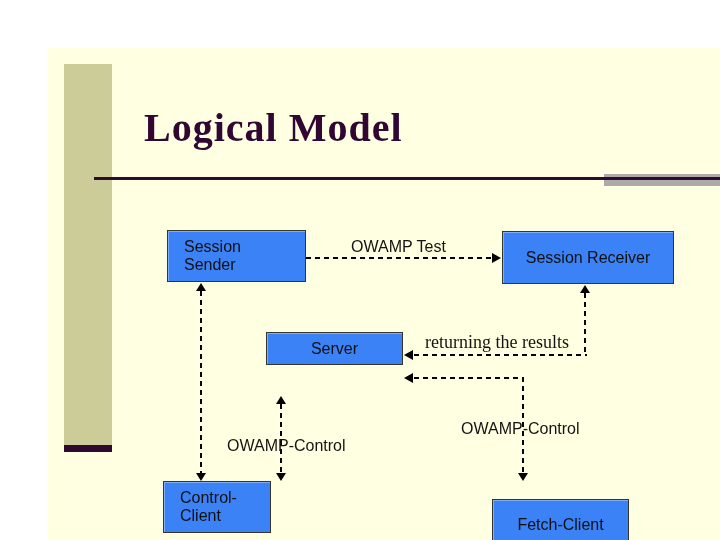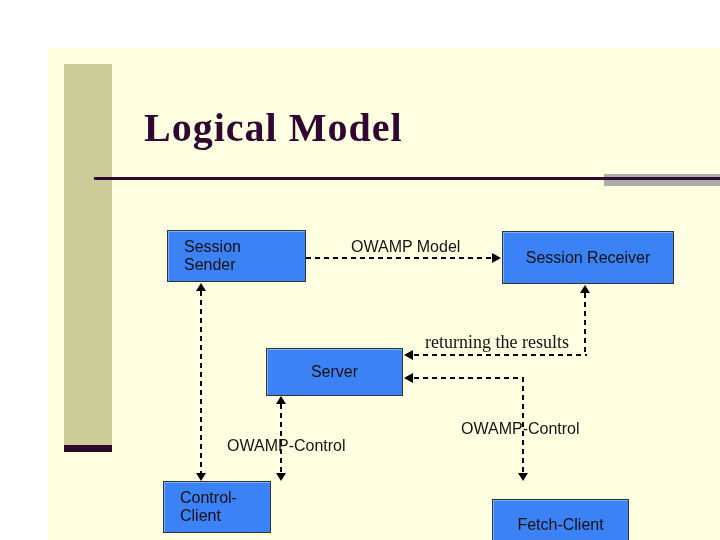--- a/index.html
+++ b/index.html
@@ -26,21 +26,21 @@
 
   
   .dbox {
     position:absolute; background:#3b82f6; border:1px solid #35352A;
     box-shadow: inset 1px 1px 0 rgba(255,255,255,0.35);
     display:flex; align-items:center; justify-content:center;
     font-size:16px; color:#101010;
   }
   .box-session-sender   { left:103px; top:166px; width:139px; height:52px; }
   .box-session-receiver { left:438px; top:167px; width:172px; height:53px;align-items:center; }
-  .box-server           { left:202px; top:284px; width:137px; height:48px; }
+  .box-server           { left:202px; top:268px; width:137px; height:33px; }
   .box-control-client   { left:99px;  top:417px; width:108px; height:52px; }
   .box-fetch-client     { left:428px; top:435px; width:137px; height:52px; }
 
   
   .flabel { position:absolute; font-size:16px; color:#141414; white-space:nowrap; }
   .lbl-owamp-test          { left:287px; top:174px; }
   .lbl-returning           { left:361px; top:268px; font-size:18px;font-family:Liberation Serif, serif; }
   .lbl-owamp-control-left  { left:163px; top:373px; }
   .lbl-owamp-control-right { left:397px; top:356px; }
   .page-number { position:absolute; left:698px; top:495px; font-size:12px; color:#222; }
@@ -115,20 +115,20 @@
   <div class="dbox box-server">
     <span>Server</span>
   </div>
   <div class="dbox box-control-client">
     <span>Control-Client</span>
   </div>
   <div class="dbox box-fetch-client">
     <span>Fetch-Client</span>
   </div>
 
-  <div class="flabel lbl-owamp-test">OWAMP Model</div>
+  <div class="flabel lbl-owamp-test">OWAMP Test</div>
   <div class="flabel lbl-returning">returning the results</div>
   <div class="flabel lbl-owamp-control-left">OWAMP-Control</div>
   <div class="flabel lbl-owamp-control-right">OWAMP-Control</div>
 
   <div class="page-number">5</div>
 
 </div>
 
 </body></html>

